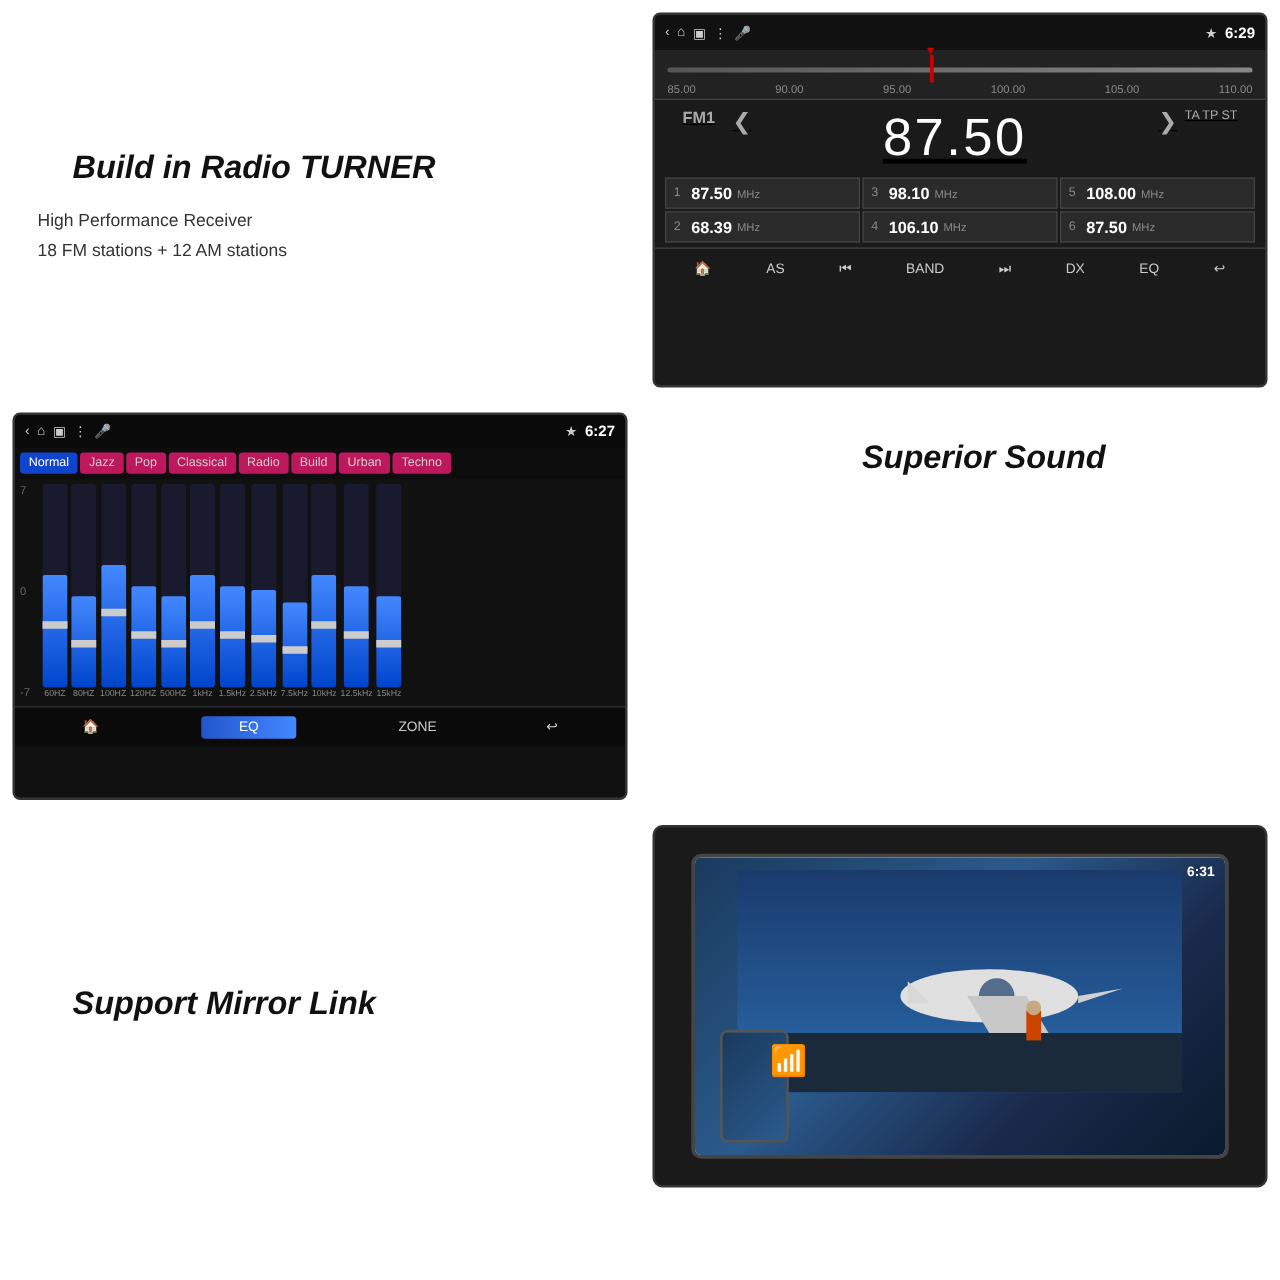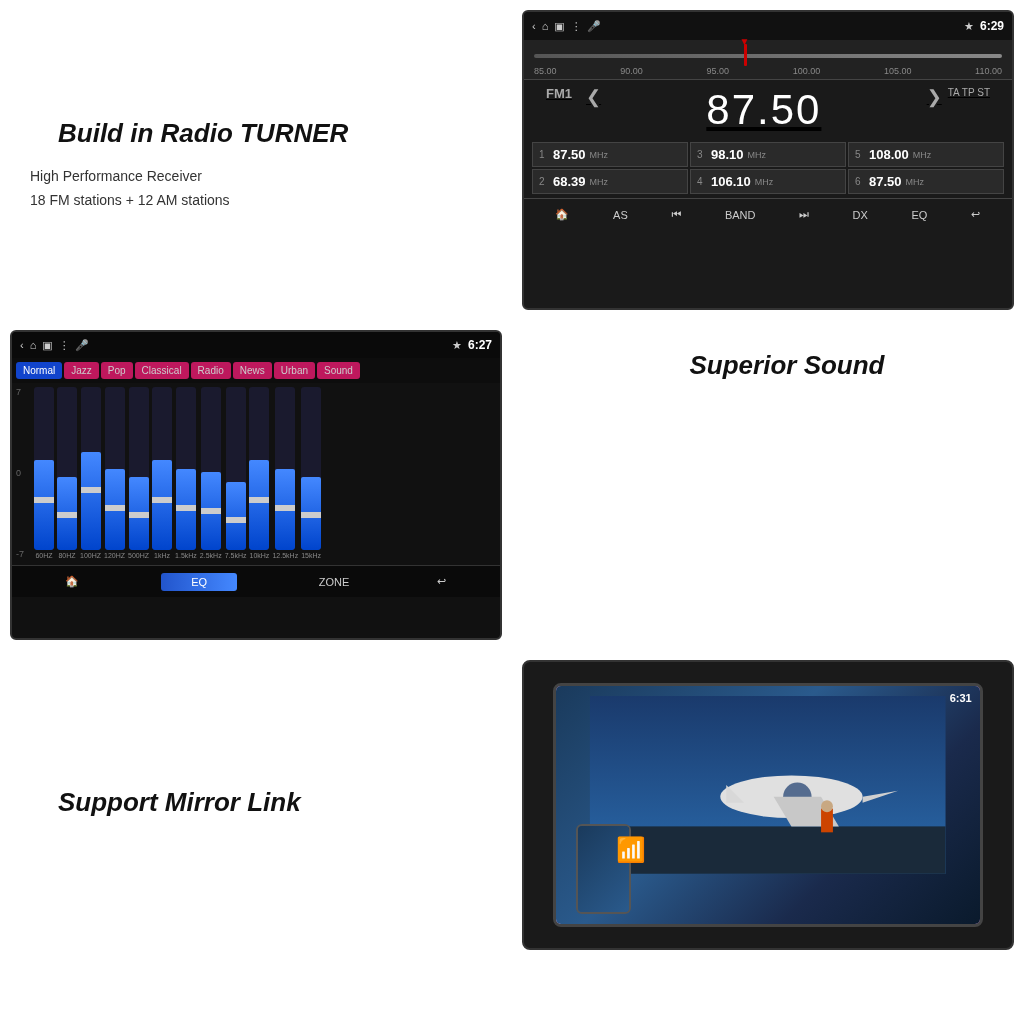--- a/index.html
+++ b/index.html
@@ -521,23 +521,23 @@
           <span class="statusbar-time">6:27</span>
         </div>
       </div>
 
       <div class="eq-preset-bar">
         <span class="eq-preset-btn active">Normal</span>
         <span class="eq-preset-btn">Jazz</span>
         <span class="eq-preset-btn">Pop</span>
         <span class="eq-preset-btn">Classical</span>
         <span class="eq-preset-btn">Radio</span>
-        <span class="eq-preset-btn">News</span>
+        <span class="eq-preset-btn">Build</span>
         <span class="eq-preset-btn">Urban</span>
-        <span class="eq-preset-btn">Sound</span>
+        <span class="eq-preset-btn">Techno</span>
       </div>
 
       <div style="display:flex; align-items:stretch;">
         <div class="eq-level-labels">
           <span>7</span>
           <span>0</span>
           <span>-7</span>
         </div>
         <div class="eq-sliders-area" id="eq-sliders-area">
         <div class="eq-band">

